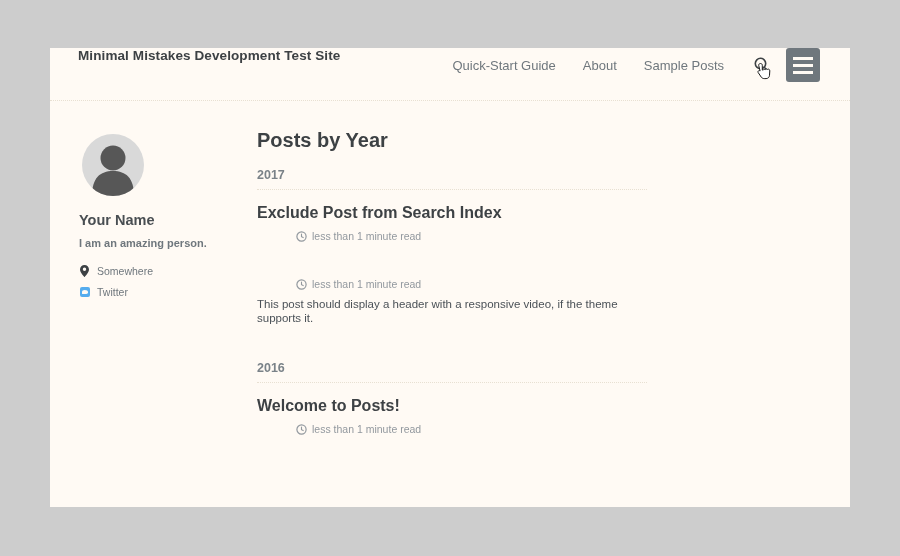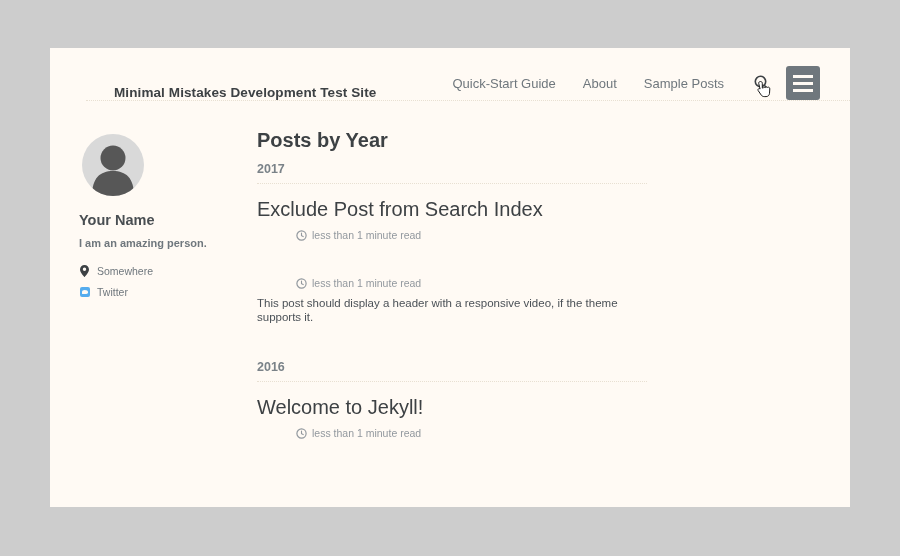--- a/index.html
+++ b/index.html
@@ -12,25 +12,24 @@
   .page {
     position: absolute;
     left: 50px; top: 48px;
     width: 800px; height: 459px;
     background: #fffaf4;
     overflow: hidden;
   }
   
   .masthead {
     height: 53px;
-    padding: 11px 30px 0 28px;
-    display: flex;
-    align-items: flex-end;
+    padding: 0 30px 0 28px;
+    display: flex;
+    align-items: flex-start;
     border-bottom: 1px dotted #e8e0d2;
-    margin-left: 36px;
   }
   .site-title {
     font-size: 13.5px;
     font-weight: bold;
     color: #3d4144;
     letter-spacing: 0.1px;
   }
   .masthead-nav {
     margin-left: auto;
     display: flex;
@@ -123,34 +122,34 @@
   }
   
   .main {
     width: 390px;
     padding-top: 28px;
   }
   .archive-title {
     font-size: 20px;
     font-weight: bold;
     color: #3d4144;
-    margin-bottom: 10px;
+    margin-bottom: 16px;
   }
   .year-heading {
     font-size: 12.5px;
     font-weight: bold;
     color: #7a8288;
     padding-bottom: 7px;
     border-bottom: 1px dotted #e8e0d2;
     margin-bottom: 14px;
   }
   .post { margin-bottom: 36px; }
   .post-title {
-    font-size: 20px;
-    font-weight: normal;
+    font-size: 16px;
+    font-weight: bold;
     color: #3d4144;
     margin-bottom: 8px;
     cursor: pointer;
   }
   .post-meta {
     display: flex;
     align-items: center;
     font-size: 10.5px;
     color: #92989e;
     margin-bottom: 7px;
@@ -255,21 +254,21 @@
             <span>less than 1 minute read</span>
           </div>
           <p class="post-excerpt">This post should display a header with a responsive video, if the theme supports it.</p>
         </article>
       </section>
 
       <section class="section-2016">
         <h2 class="year-heading">2016</h2>
 
         <article class="post">
-          <h3 class="post-title">Welcome to Jekyll!</h3>
+          <h3 class="post-title">Welcome to Posts!</h3>
           <div class="post-meta">
             <span class="clock">
               <svg width="11" height="11" viewBox="0 0 11 11">
                 <circle cx="5.5" cy="5.5" r="4.6" fill="none" stroke="#92989e" stroke-width="1.2"></circle>
                 <path d="M5.5 3 L5.5 5.7 L7.2 6.6" fill="none" stroke="#92989e" stroke-width="1.1" stroke-linecap="round"></path>
               </svg>
             </span>
             <span>less than 1 minute read</span>
           </div>
 

